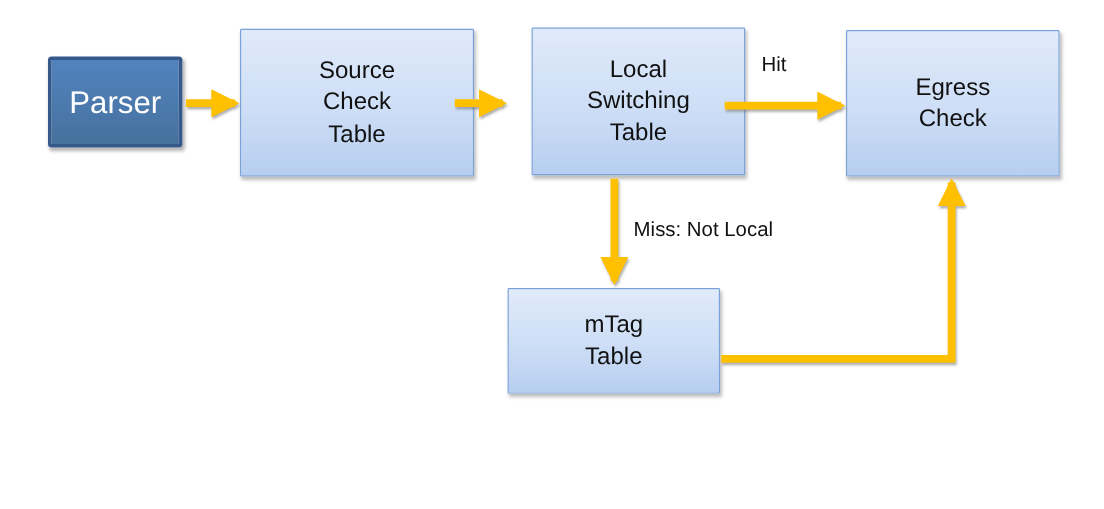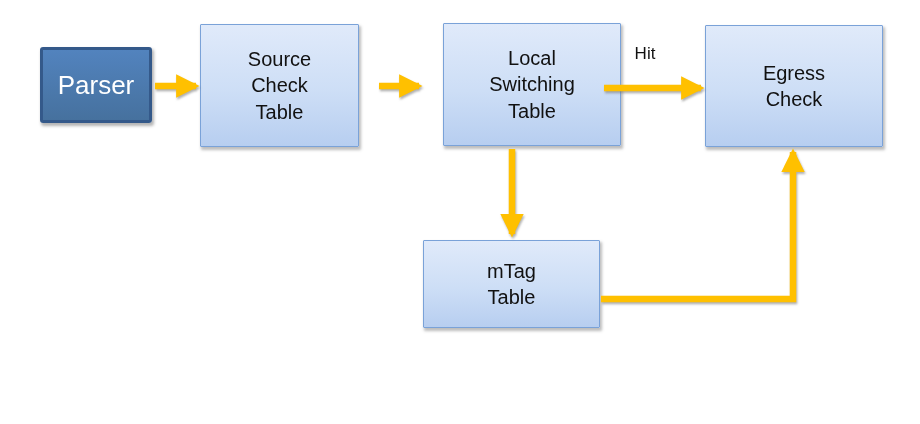--- a/index.html
+++ b/index.html
@@ -41,21 +41,21 @@
   }
   .node.parser{
     background:linear-gradient(180deg,var(--parser_fill_top) 0%,var(--parser_fill_bottom) 100%);
     border:3px solid var(--parser_border);
     border-radius:3px;
     color:#ffffff;
     font-size:26px;
     box-shadow:1.5px 2.5px 3px rgba(90,90,90,0.45);
   }
   #node-parser{left:40px;top:47px;width:112px;height:76px;}
-  #node-source{left:200px;top:24px;width:159px;height:123px;}
+  #node-source{left:200px;top:24px;width:195px;height:123px;}
   #node-local{left:443px;top:23px;width:178px;height:123px;}
   #node-egress{left:705px;top:25px;width:178px;height:122px;}
   #node-mtag{left:423px;top:240px;width:177px;height:88px;}
   .edge-label{
     position:absolute;
     font-size:17px;
     font-weight:normal;
     color:var(--text);
     white-space:nowrap;
     z-index:6;
@@ -93,20 +93,21 @@
 Table</div>
 
   <div class="node" id="node-egress">Egress
 Check</div>
 
   <div class="node" id="node-mtag">mTag
 Table</div>
 
   <div class="edge-label" id="label-hit">Hit</div>
 
+  <div class="edge-label" id="label-miss">Miss: Not Local</div>
 
   <svg class="arrows" viewBox="0 0 920 424">
     <defs>
       <marker id="ah" viewBox="0 0 10 10" refX="8.5" refY="5" markerWidth="3.6" markerHeight="3.6" orient="auto" markerUnits="strokeWidth">
         <path d="M0,0 L10,5 L0,10 Z" class="arrowhead"></path>
       </marker>
     </defs>
     <path class="arrow-line" d="M155,86 L196,86" marker-end="url(#ah)"></path>
     <path class="arrow-line" d="M379,86 L419,86" marker-end="url(#ah)"></path>
     <path class="arrow-line" d="M604,88 L701,88" marker-end="url(#ah)"></path>

